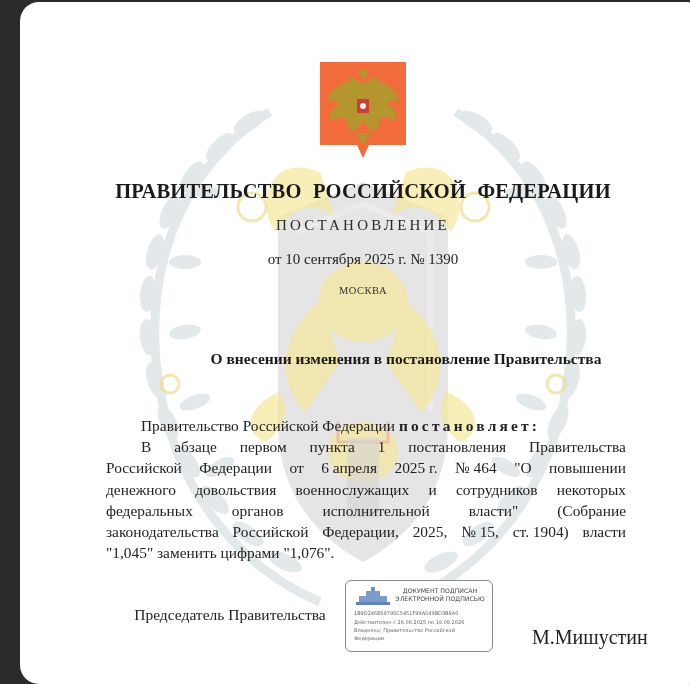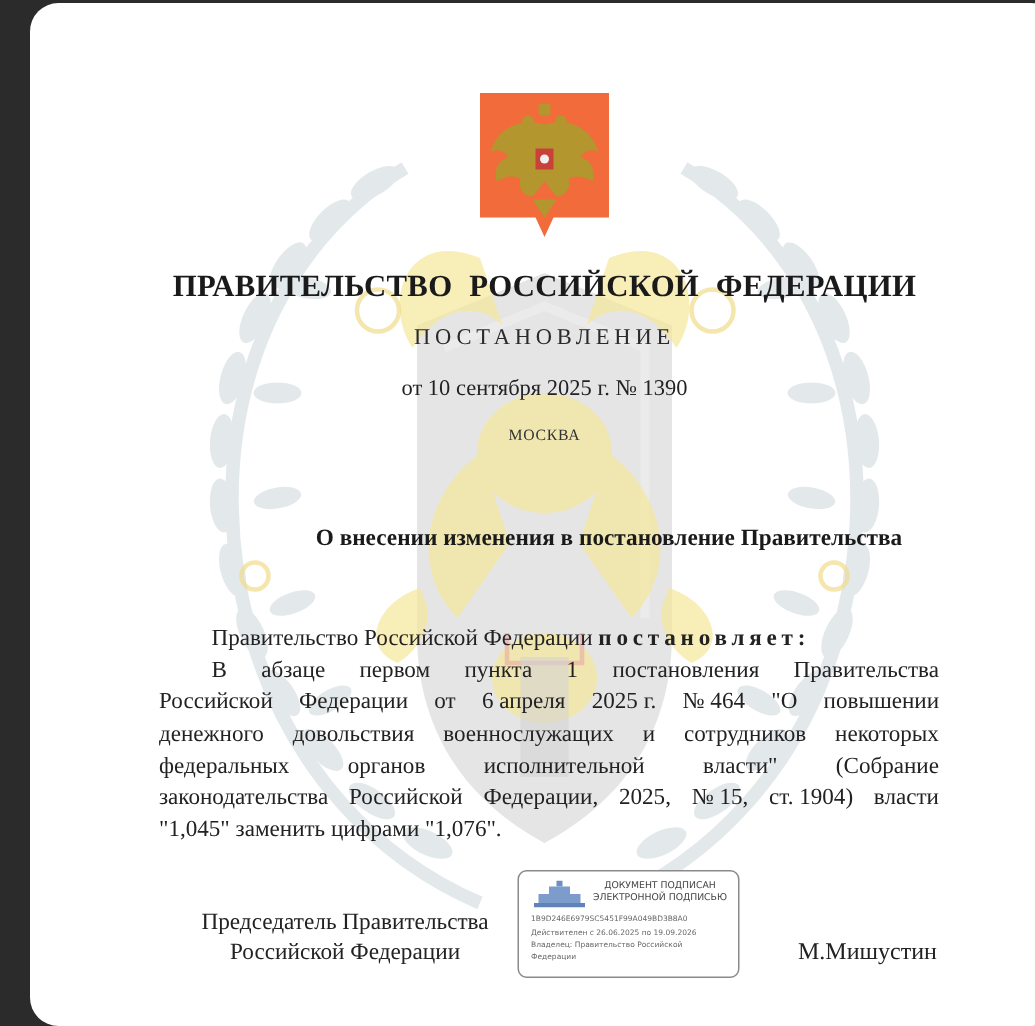--- a/index.html
+++ b/index.html
@@ -14,21 +14,21 @@
   .city{top:283px;font-size:10.5px;letter-spacing:0.5px;color:#333;}
   .titl{font-size:15.5px;font-weight:bold;}
   .t1{top:348px;padding-left:43px;}
   .t2{top:367px;}
   .body{position:absolute;left:86px;width:520px;font-family:"Liberation Serif","DejaVu Serif",serif;font-size:15.4px;color:#222;}
   .line{height:21.2px;line-height:21.2px;white-space:nowrap;display:flex;justify-content:space-between;}
   .line.first{padding-left:35px;justify-content:flex-start;}
   .line.left{justify-content:flex-start;}
   .spaced{font-weight:bold;letter-spacing:3.2px;}
   .sigl{position:absolute;left:86px;top:603px;width:200px;text-align:center;font-family:Liberation Serif, serif;font-size:15.5px;color:#222;line-height:20px;margin-left:24px;}
-  .sigr{position:absolute;left:512px;top:624px;font-family:"Liberation Serif","DejaVu Serif",serif;font-size:16px;color:#222;}
+  .sigr{position:absolute;left:512px;top:624px;font-family:"Liberation Serif","DejaVu Serif",serif;font-size:20px;color:#222;}
   .stamp{position:absolute;left:325px;top:578px;width:146px;height:70px;border:1.5px solid #8a8a8a;border-radius:6px;background:#fff;}
   .stamp .t{position:absolute;left:48px;top:6px;width:92px;text-align:center;font-family:"DejaVu Sans",sans-serif;font-size:6.2px;color:#444;line-height:8px;}
   .stamp .s{position:absolute;left:8px;font-family:"DejaVu Sans",sans-serif;font-size:5px;color:#666;white-space:nowrap;}
 </style>
 </head>
 <body>
 
 <div class="page">
 
   <svg class="wm" viewBox="0 0 686 682">
@@ -172,21 +172,20 @@
       <span>ст. 1904)</span>
       <span>власти</span>
     </div>
     <div class="line left">
       <span>"1,045" заменить цифрами "1,076".</span>
     </div>
   </div>
 
   <div class="sigl">
     <div>Председатель Правительства</div>
-    <div>Российской Федерации</div>
   </div>
 
   <div class="stamp">
     <svg style="position:absolute;left:10px;top:6px;" width="34" height="18" viewBox="0 0 34 18">
       <rect x="15" y="0" width="4" height="4" fill="#6d8fc2"></rect>
       <rect x="10" y="4" width="14" height="5" fill="#7d9ccb"></rect>
       <rect x="3" y="9" width="28" height="6" fill="#7d9ccb"></rect>
       <rect x="0" y="15" width="34" height="3" fill="#5f82b8"></rect>
     </svg>
     <div class="t">

